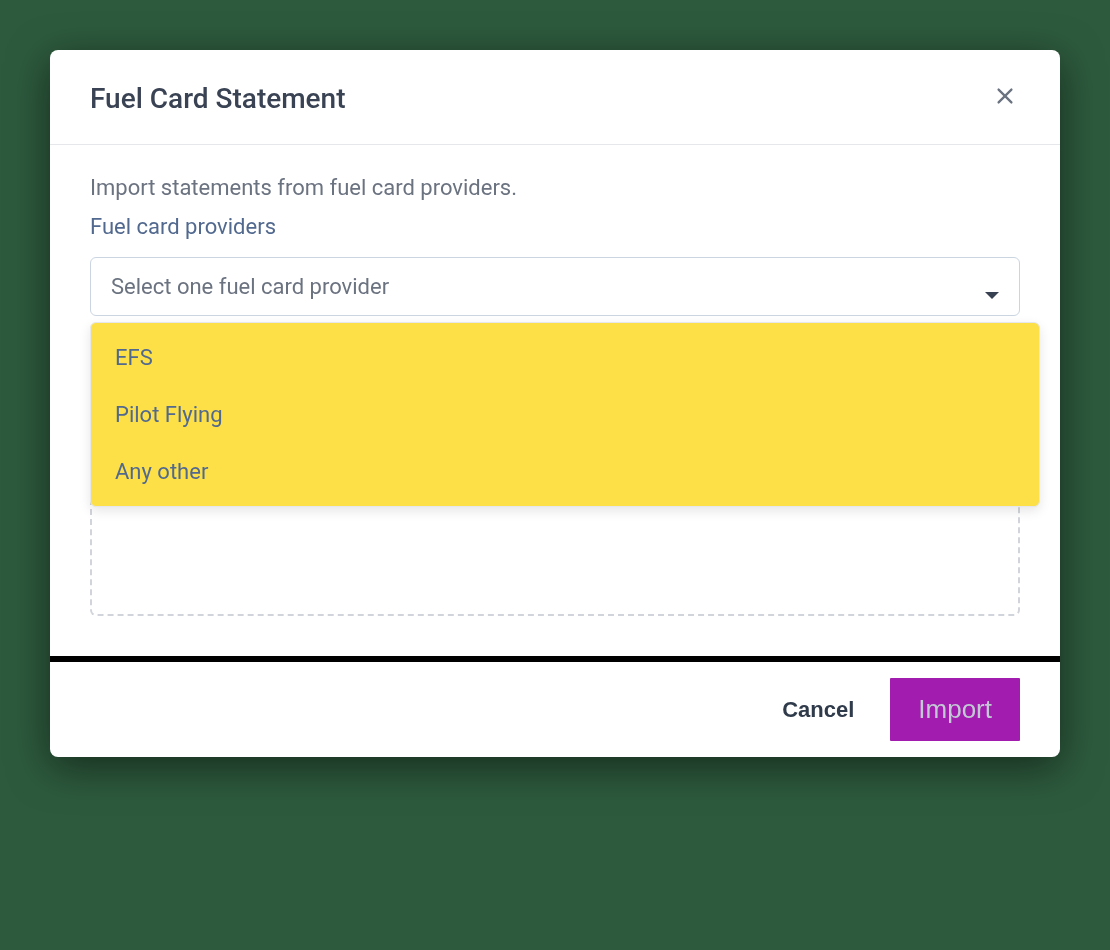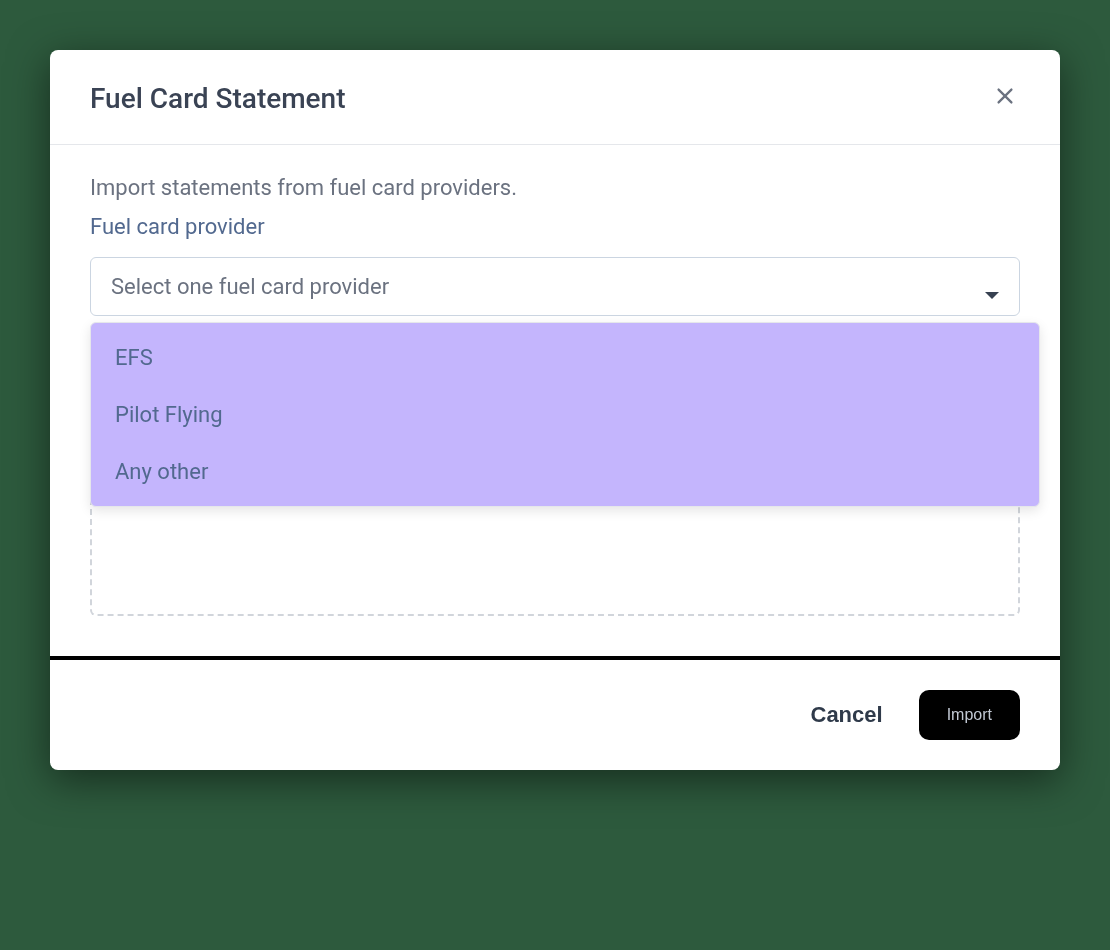--- a/index.html
+++ b/index.html
@@ -80,62 +80,62 @@
       border-left: 7px solid transparent;
       border-right: 7px solid transparent;
       border-top: 7px solid #374151;
     }
     .dropdown-menu {
       position: absolute;
       top: 100%;
       left: 0;
       right: -20px;
       margin-top: 6px;
-      background: #c4b5fd;
+      background: #fde047;
       border: 1px solid #e5e7eb;
       border-radius: 6px;
       box-shadow: 0 4px 12px rgba(0,0,0,0.1);
       z-index: 10;
       padding: 6px 0;
     }
     .dropdown-item {
       padding: 16px 24px;
       font-size: 22px;
       color: #52698f;
       cursor: pointer;
     }
     .dropzone {
       margin-top: 20px;
       border: 2px dashed #d1d5db;
       border-radius: 6px;
       height: 280px;
       width: 100%;
     }
     .modal-footer {
-      border-top: 4px solid #000000;
-      padding: 30px 40px;
+      border-top: 6px solid #000000;
+      padding: 16px 40px;
       display: flex;
       justify-content: flex-end;
       align-items: center;
       gap: 28px;
     }
     .btn-cancel {
       background: transparent;
       border: none;
       font-size: 22px;
       font-weight: 600;
       color: #2f3a4a;
       cursor: pointer;
       padding: 12px 8px;
     }
     .btn-import {
-      background: #000000;
+      background: #a21caf;
       border: none;
-      border-radius: 10px;
-      font-size: 16px;
+      border-radius: 1px;
+      font-size: 26px;
       font-weight: 500;
       color: #c2c9d4;
       padding: 16px 28px;
       cursor: not-allowed;
     }
   </style>
 </head>
 <body>
 
 <div class="modal">
@@ -144,21 +144,21 @@
     <div class="close-icon">
       <svg width="22" height="22" viewBox="0 0 24 24" fill="none" stroke="currentColor" stroke-width="2.5" stroke-linecap="round">
         <line x1="5" y1="5" x2="19" y2="19"></line>
         <line x1="19" y1="5" x2="5" y2="19"></line>
       </svg>
     </div>
   </div>
 
   <div class="modal-body">
     <p class="description">Import statements from fuel card providers.</p>
-    <div class="field-label">Fuel card provider</div>
+    <div class="field-label">Fuel card providers</div>
 
     <div class="select-wrapper">
       <div class="select-control">
         <span>Select one fuel card provider</span>
         <span class="caret-down"></span>
       </div>
 
       <div class="dropdown-menu">
         <div class="dropdown-item">EFS</div>
         <div class="dropdown-item">Pilot Flying</div>

